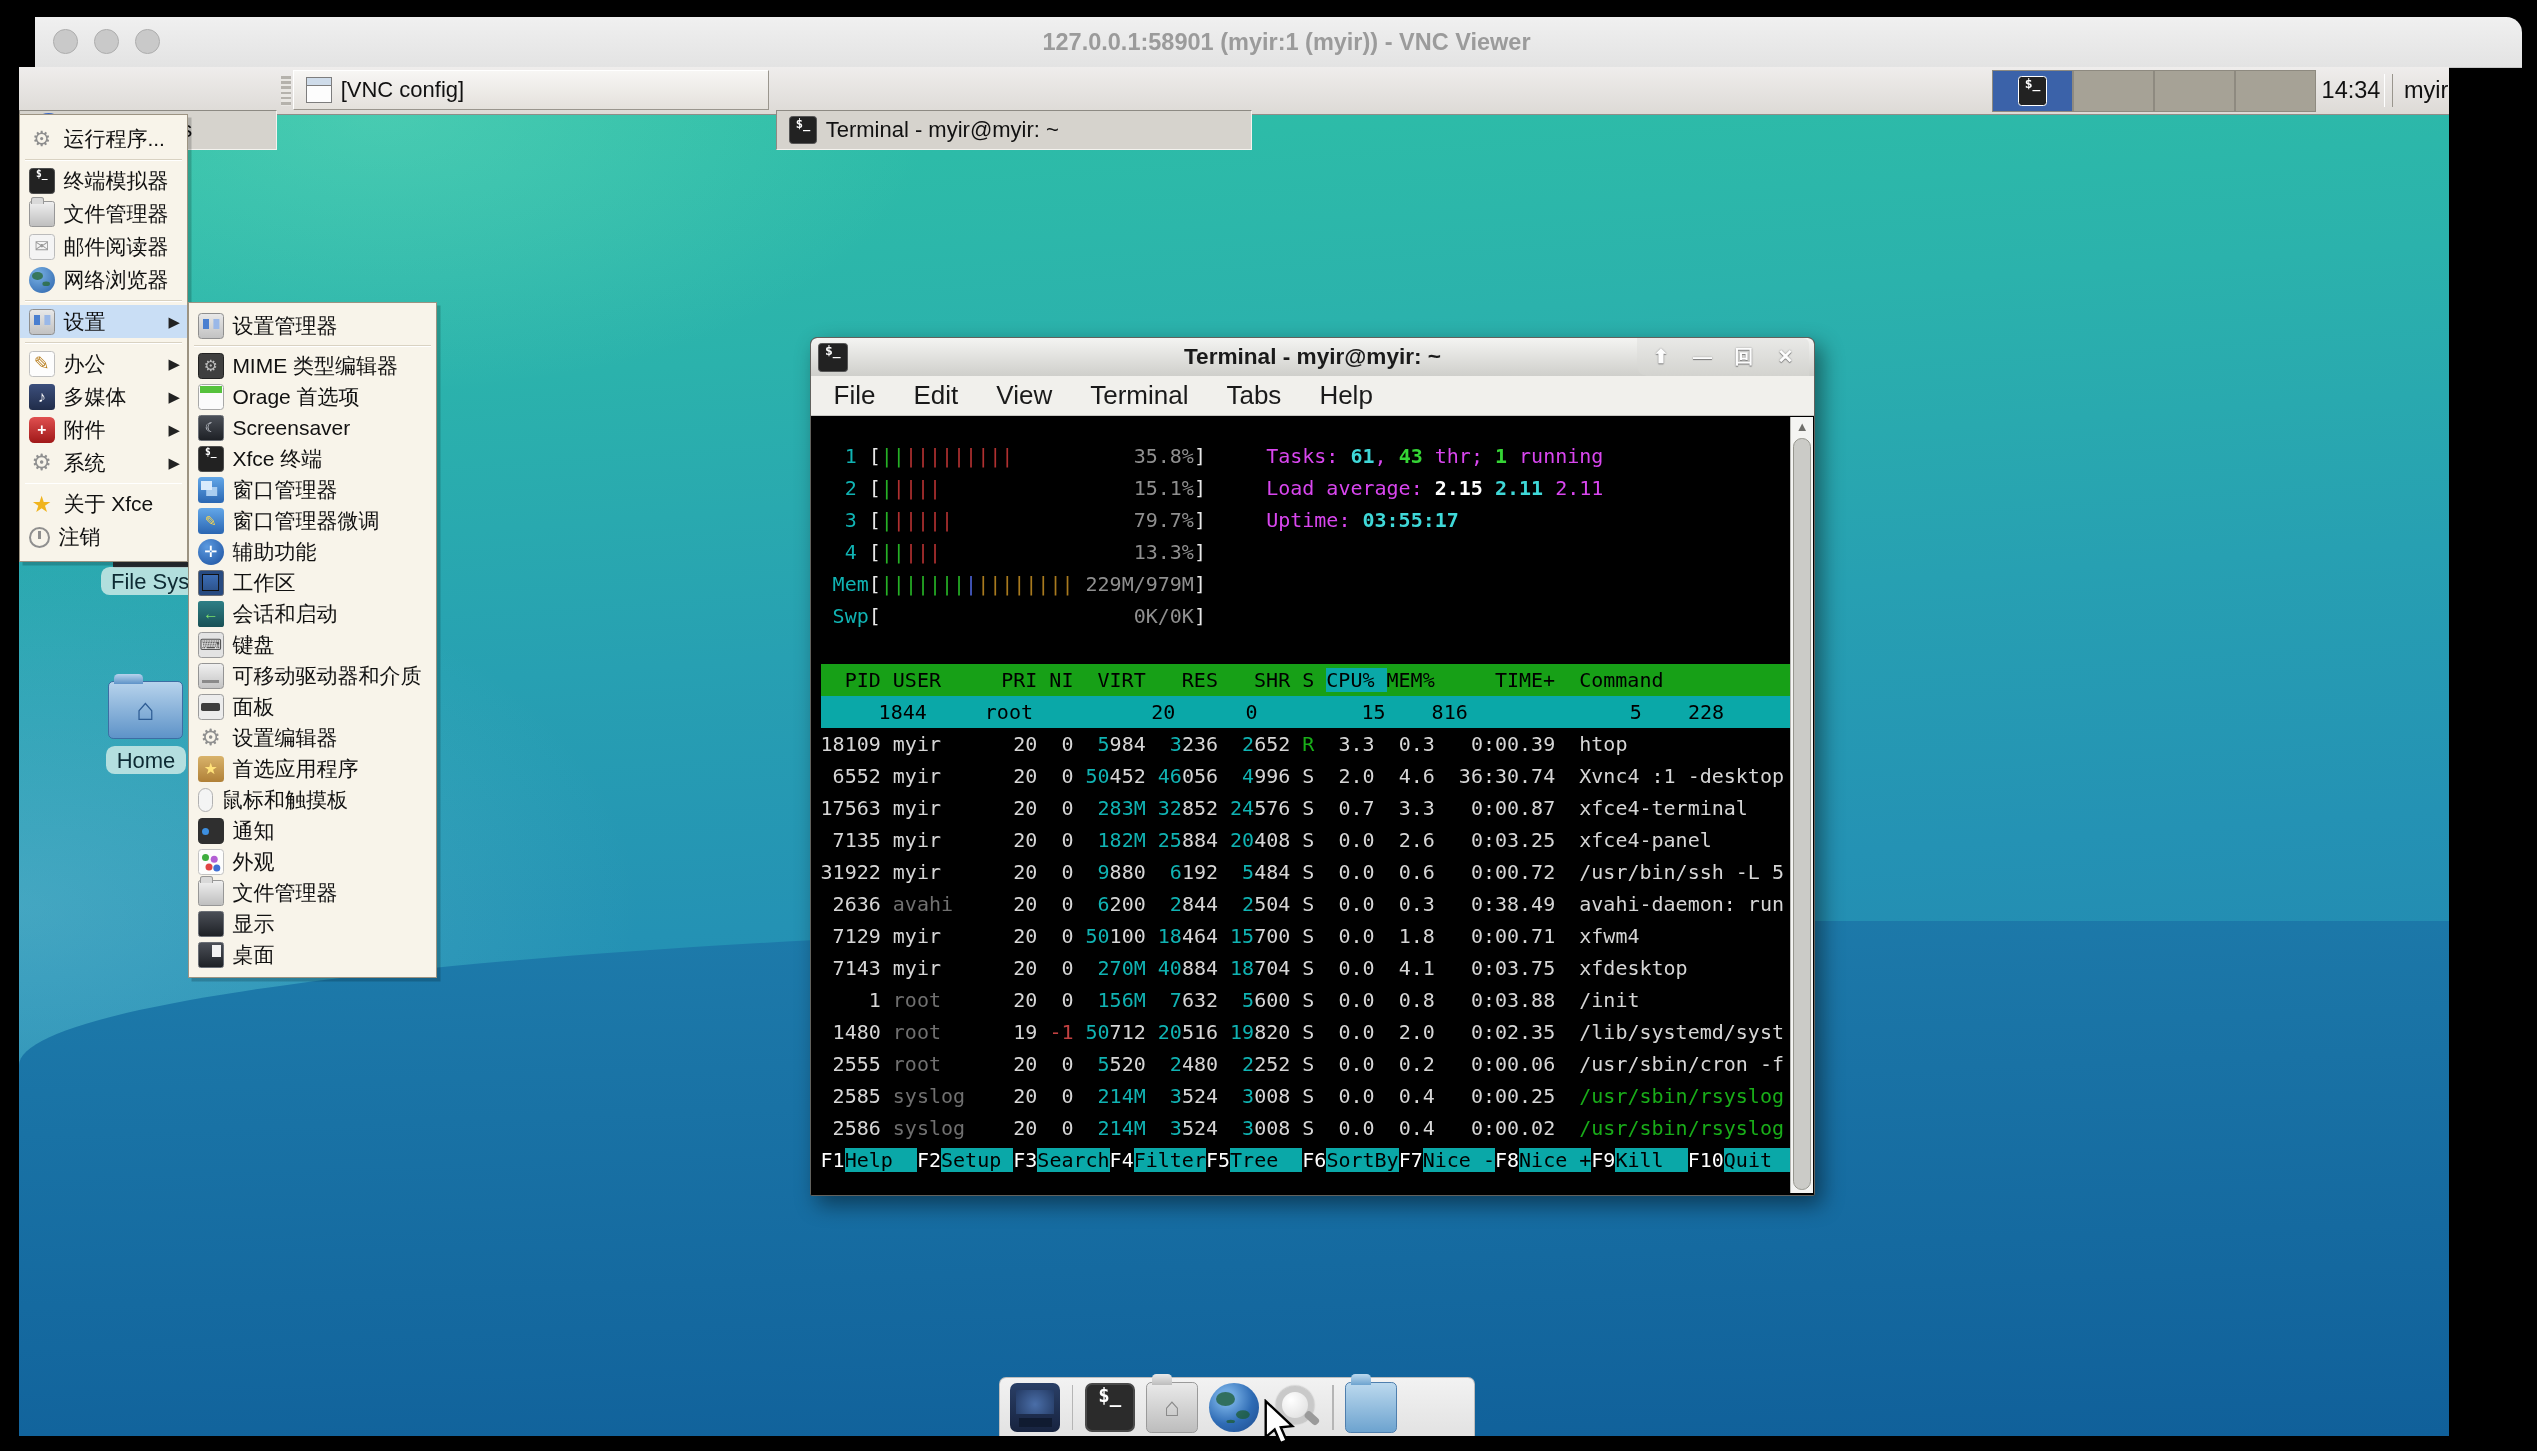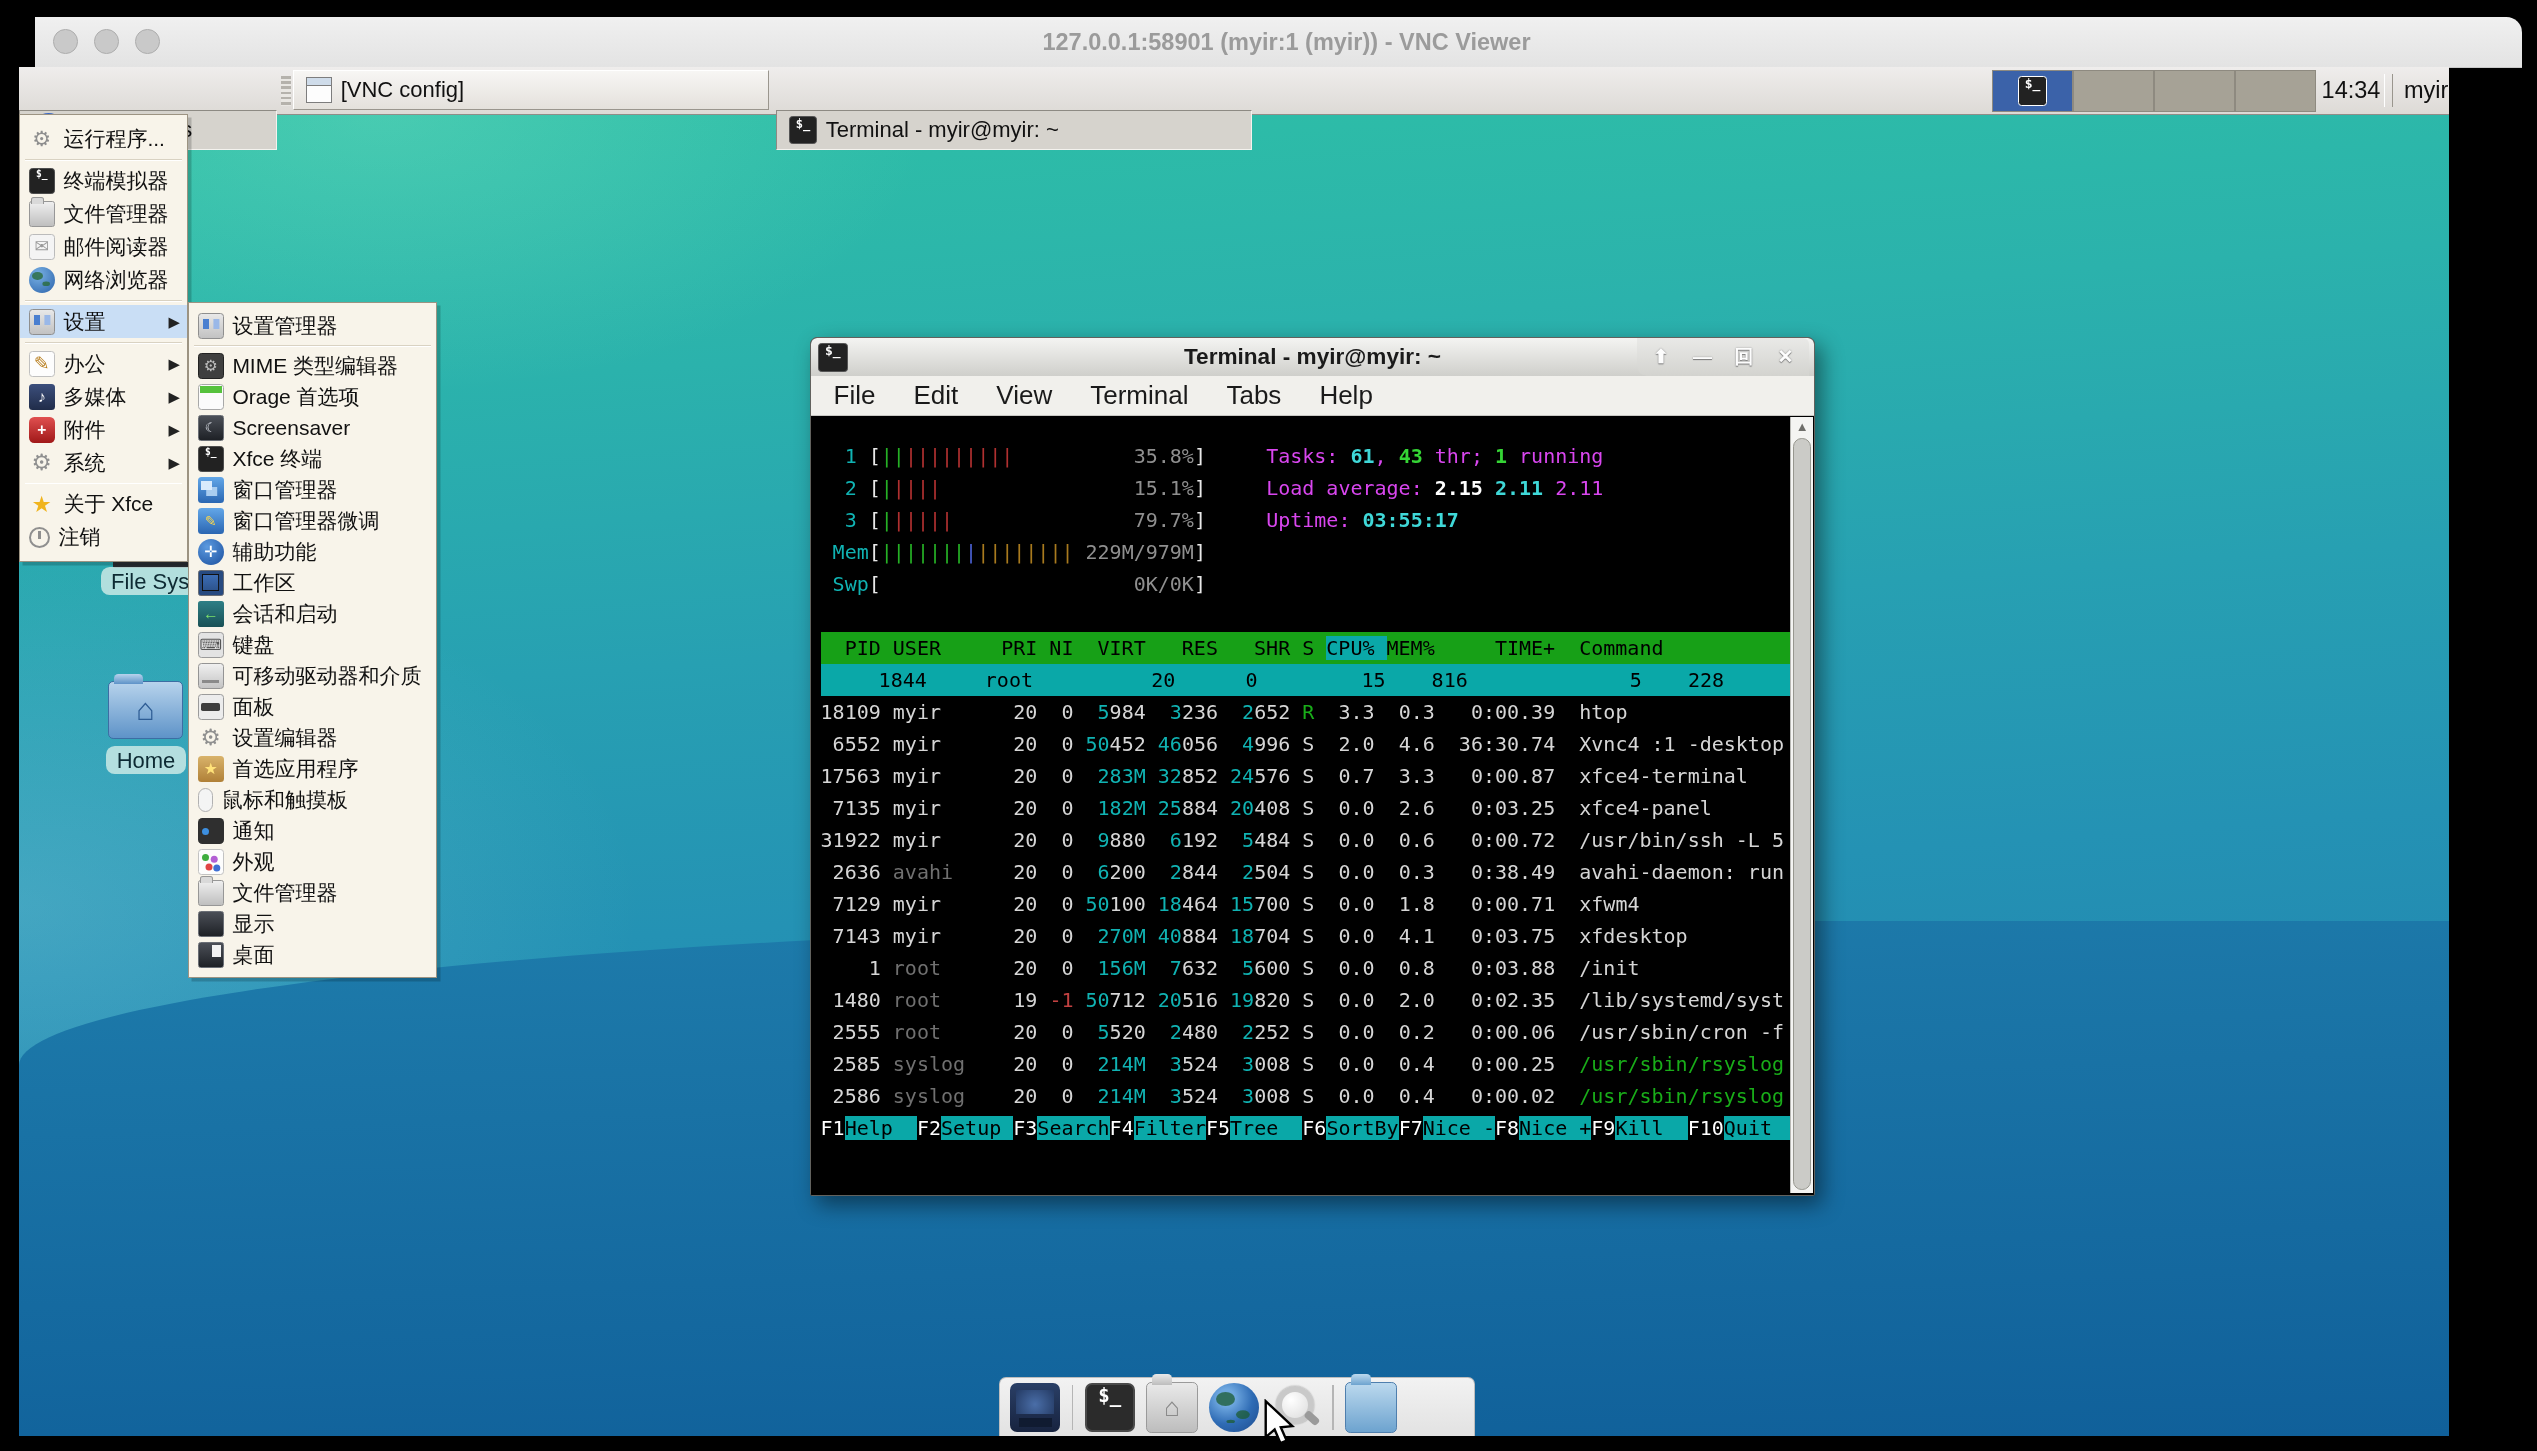--- a/index.html
+++ b/index.html
@@ -419,20 +419,21 @@
           <span>Edit</span>
           <span>View</span>
           <span>Terminal</span>
           <span>Tabs</span>
           <span>Help</span>
         </div>
       <div id="term-content" class="abs">
           <div class="tline"><span class="t-c">  1 </span><span class="t-br">[</span><span class="b-g">||</span><span class="b-r">|||||||||</span><span class="t-gray">          35.8%</span><span class="t-br">]</span><span>     </span><span class="t-teal">Tasks: </span><span class="t-cb">61</span><span class="t-teal">, </span><span class="t-gb">43</span><span class="t-teal"> thr; </span><span class="t-gb">1</span><span class="t-teal"> running</span></div>
           <div class="tline"><span class="t-c">  2 </span><span class="t-br">[</span><span class="b-g">|</span><span class="b-r">||||</span><span class="t-gray">                15.1%</span><span class="t-br">]</span><span>     </span><span class="t-teal">Load average: </span><span class="t-wb">2.15 </span><span class="t-cb">2.11 </span><span class="t-teal">2.11</span></div>
           <div class="tline"><span class="t-c">  3 </span><span class="t-br">[</span><span class="b-g">|</span><span class="b-r">|||||</span><span class="t-gray">               79.7%</span><span class="t-br">]</span><span>     </span><span class="t-teal">Uptime: </span><span class="t-cb">03:55:17</span></div>
+          <div class="tline"><span class="t-c">  4 </span><span class="t-br">[</span><span class="b-g">||</span><span class="b-r">|||</span><span class="t-gray">                13.3%</span><span class="t-br">]</span></div>
           <div class="tline"><span class="t-c"> Mem</span><span class="t-br">[</span><span class="b-g">|||||||</span><span class="b-b">|</span><span class="b-o">||||||||</span><span class="t-gray"> 229M/979M</span><span class="t-br">]</span></div>
           <div class="tline"><span class="t-c"> Swp</span><span class="t-br">[</span><span class="t-gray">                     0K/0K</span><span class="t-br">]</span></div>
           <div class="tline"></div>
           <div class="tline hdr"><span>  PID USER     PRI NI  VIRT   RES   SHR S </span><span class="sort">CPU% </span><span>MEM%     TIME+  Command</span></div>
           <div class="tline sel"><span class="t-w"> 1844 </span><span class="t-d">root     </span><span class="t-w"> 20 </span><span class="t-w"> 0</span><span class="t-w"> </span><span class="t-c">15</span><span class="t-w">816</span><span class="t-w"> </span><span class="t-w"> </span><span class="t-c">5</span><span class="t-w">228</span><span class="t-w"> </span><span class="t-w"> </span><span class="t-c">2</span><span class="t-w">312</span><span class="t-w"> </span><span class="t-w">S</span><span class="t-w"> 22.1  0.5  50:06.73  </span><span class="t-w">/lib/systemd/syst</span></div>
           <div class="tline"><span class="t-w">18109 </span><span class="t-w">myir     </span><span class="t-w"> 20 </span><span class="t-w"> 0</span><span class="t-w"> </span><span class="t-w"> </span><span class="t-c">5</span><span class="t-w">984</span><span class="t-w"> </span><span class="t-w"> </span><span class="t-c">3</span><span class="t-w">236</span><span class="t-w"> </span><span class="t-w"> </span><span class="t-c">2</span><span class="t-w">652</span><span class="t-w"> </span><span class="t-g">R</span><span class="t-w">  3.3  0.3   0:00.39  </span><span class="t-w">htop</span></div>
           <div class="tline"><span class="t-w"> 6552 </span><span class="t-w">myir     </span><span class="t-w"> 20 </span><span class="t-w"> 0</span><span class="t-w"> </span><span class="t-c">50</span><span class="t-w">452</span><span class="t-w"> </span><span class="t-c">46</span><span class="t-w">056</span><span class="t-w"> </span><span class="t-w"> </span><span class="t-c">4</span><span class="t-w">996</span><span class="t-w"> </span><span class="t-w">S</span><span class="t-w">  2.0  4.6  36:30.74  </span><span class="t-w">Xvnc4 :1 -desktop</span></div>
           <div class="tline"><span class="t-w">17563 </span><span class="t-w">myir     </span><span class="t-w"> 20 </span><span class="t-w"> 0</span><span class="t-w"> </span><span class="t-w"> </span><span class="t-c">283M</span><span class="t-w"> </span><span class="t-c">32</span><span class="t-w">852</span><span class="t-w"> </span><span class="t-c">24</span><span class="t-w">576</span><span class="t-w"> </span><span class="t-w">S</span><span class="t-w">  0.7  3.3   0:00.87  </span><span class="t-w">xfce4-terminal</span></div>
           <div class="tline"><span class="t-w"> 7135 </span><span class="t-w">myir     </span><span class="t-w"> 20 </span><span class="t-w"> 0</span><span class="t-w"> </span><span class="t-w"> </span><span class="t-c">182M</span><span class="t-w"> </span><span class="t-c">25</span><span class="t-w">884</span><span class="t-w"> </span><span class="t-c">20</span><span class="t-w">408</span><span class="t-w"> </span><span class="t-w">S</span><span class="t-w">  0.0  2.6   0:03.25  </span><span class="t-w">xfce4-panel</span></div>
           <div class="tline"><span class="t-w">31922 </span><span class="t-w">myir     </span><span class="t-w"> 20 </span><span class="t-w"> 0</span><span class="t-w"> </span><span class="t-w"> </span><span class="t-c">9</span><span class="t-w">880</span><span class="t-w"> </span><span class="t-w"> </span><span class="t-c">6</span><span class="t-w">192</span><span class="t-w"> </span><span class="t-w"> </span><span class="t-c">5</span><span class="t-w">484</span><span class="t-w"> </span><span class="t-w">S</span><span class="t-w">  0.0  0.6   0:00.72  </span><span class="t-w">/usr/bin/ssh -L 5</span></div>

